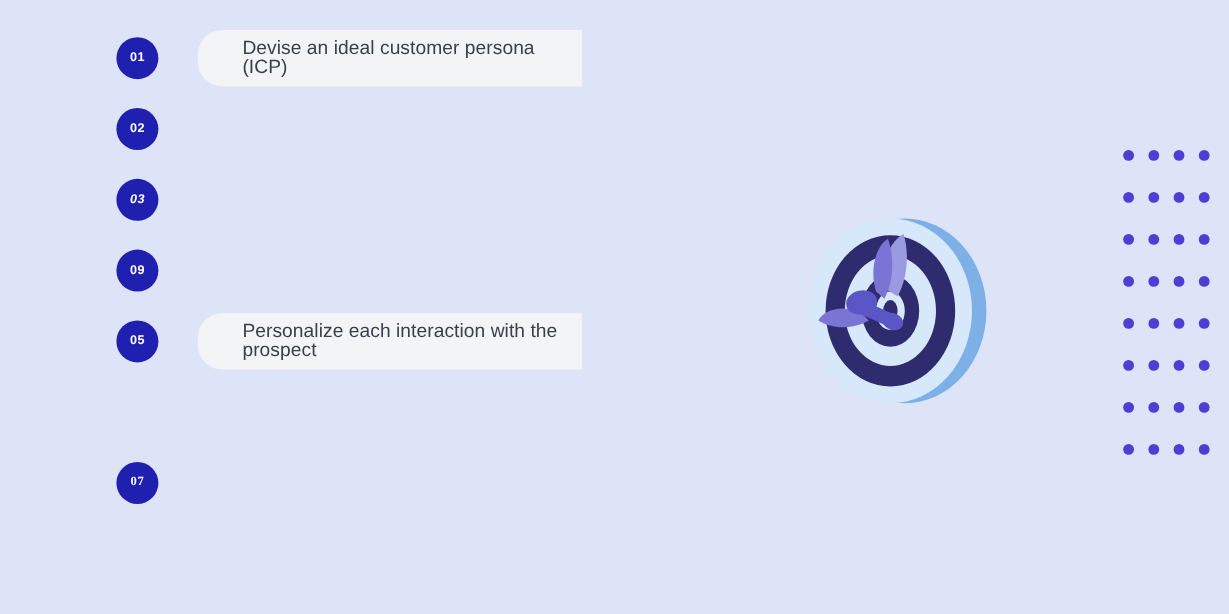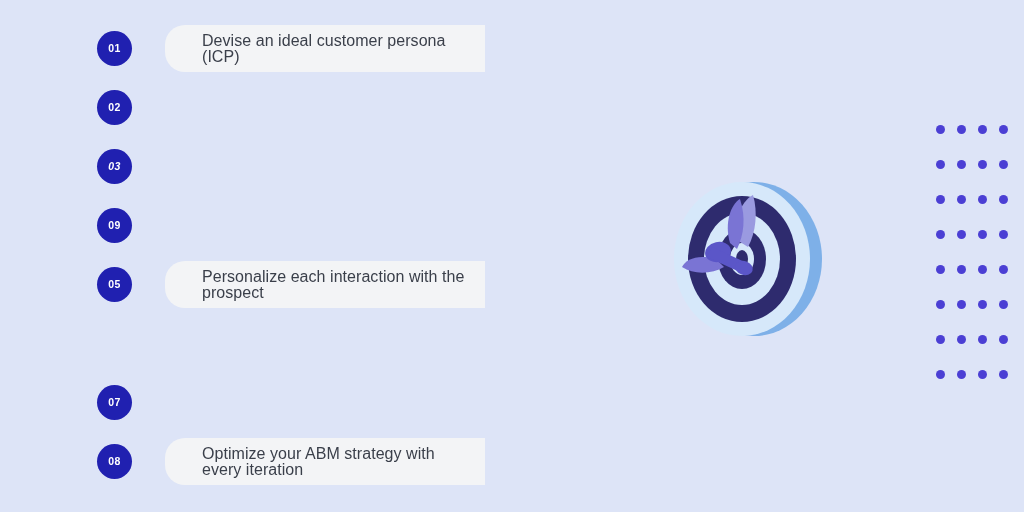--- a/index.html
+++ b/index.html
@@ -141,30 +141,24 @@
     </div>
 
     <div class="step-row" style="top:261px;">
       <div class="step-badge">05</div>
       <div class="step-card">
         <span class="step-text">Personalize each interaction with the prospect</span>
       </div>
     </div>
 
 
-    <div class="step-row" style="top:379px;">
+    <div class="step-row" style="top:379px;font-family:Liberation Serif, serif;">
       <div class="step-badge">07</div>
     </div>
 
-    <div class="step-row" style="top:438px;">
-      <div class="step-badge">08</div>
-      <div class="step-card">
-        <span class="step-text">Optimize your ABM strategy with every iteration</span>
-      </div>
-    </div>
 
   </div>
 
   <div id="target-illustration">
     <svg width="220" height="200" viewBox="0 0 220 200" xmlns="http://www.w3.org/2000/svg">
 
       <ellipse cx="122" cy="104" rx="68" ry="77" fill="#7EB0E8"></ellipse>
 
       <ellipse cx="110" cy="104" rx="68" ry="77" fill="#D6E8FA"></ellipse>
 

